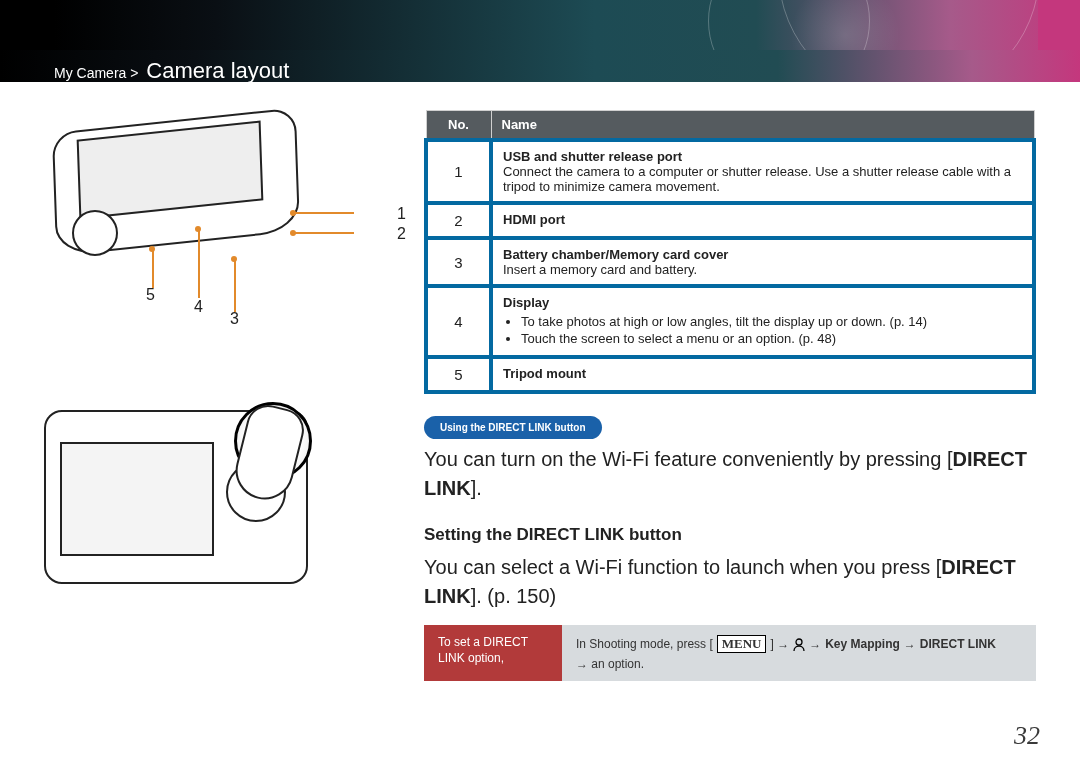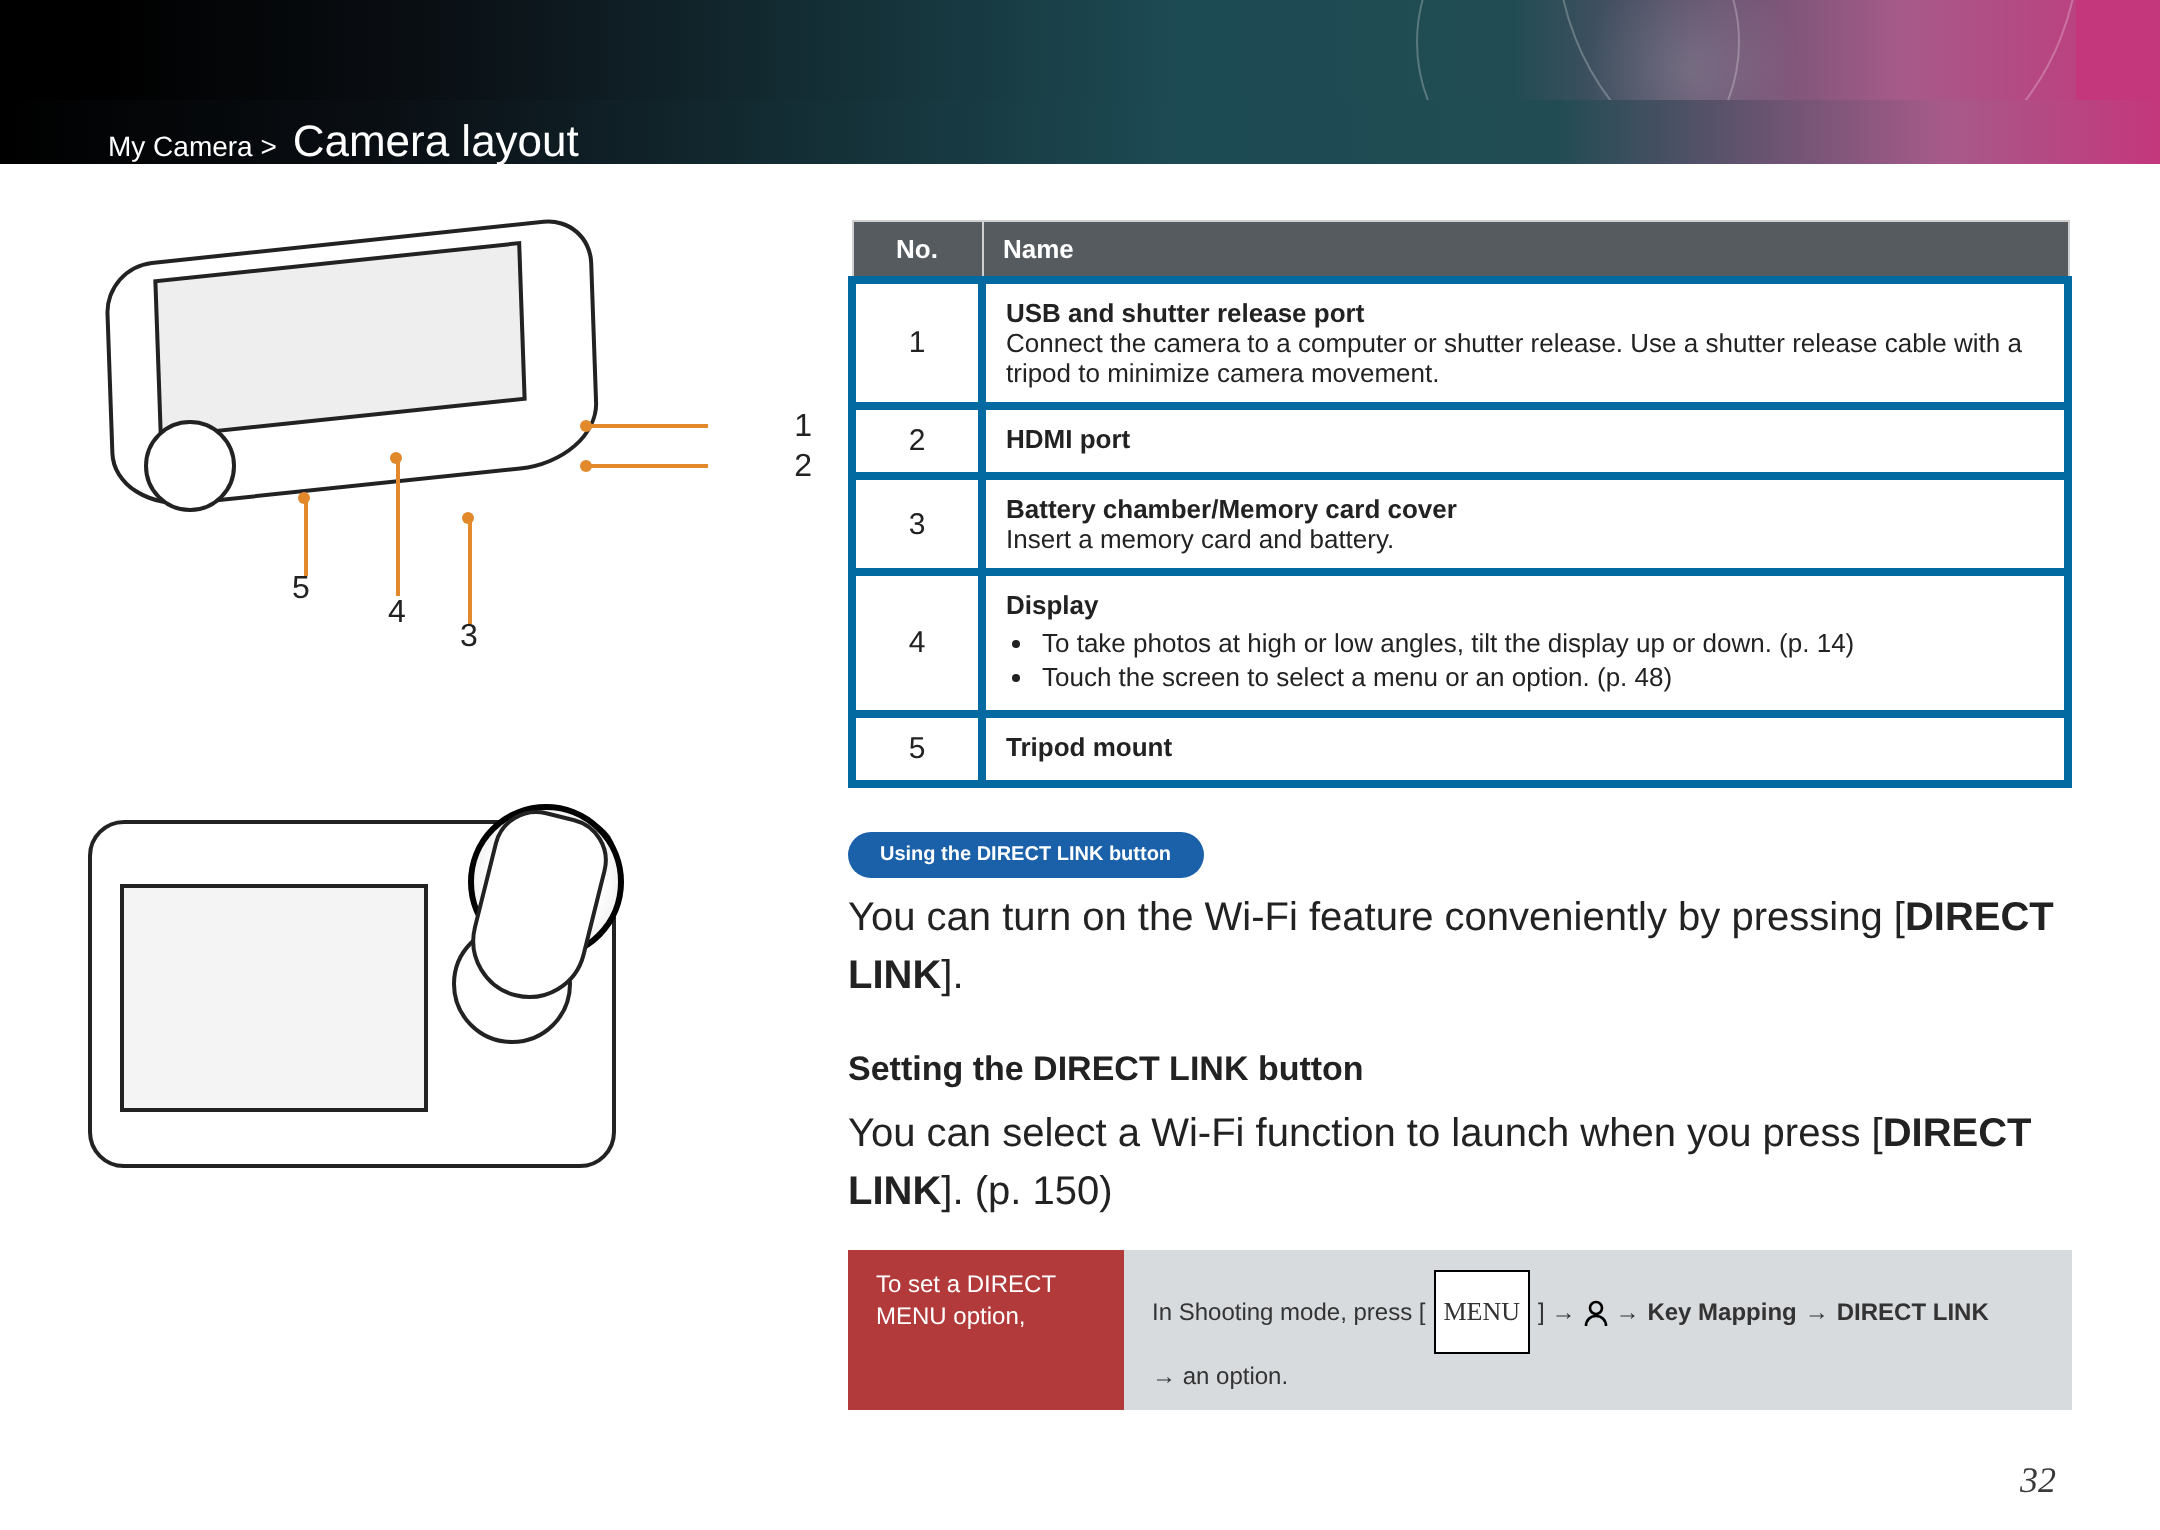--- a/index.html
+++ b/index.html
@@ -262,43 +262,43 @@
     padding: 10px 14px;
     flex: 1;
     display: flex;
     align-items: center;
     gap: 4px;
     flex-wrap: wrap;
   }
   .menu-box {
     display: inline-block;
     border: 1.5px solid #000;
-    padding: 12px 4px;
-    font-weight: 400;
+    padding: 0 4px;
+    font-weight: 700;
     font-family: serif;
     font-size: 13px;
     line-height: 16px;
     background: #fff;
   }
   .person-icon {
     display: inline-block;
     width: 12px;
     position: relative;
     top: 2px;
   }
   .arrow { font-weight: 400; }
 
   
   .page-num {
     position: absolute;
-    right: 52px;
+    right: 40px;
     bottom: 14px;
     font-family: Georgia, "Times New Roman", serif;
     font-style: italic;
-    font-size: 18px;
+    font-size: 26px;
     color: #3a3a3a;
   }
 </style>
 </head>
 <body>
 
 <div class="banner">
   <div class="swirl1"></div>
   <div class="swirl2"></div>
   <div class="swirl3"></div>
@@ -404,21 +404,21 @@
       <span>You can turn on the Wi-Fi feature conveniently by pressing [</span><b>DIRECT LINK</b><span>].</span>
     </p>
 
     <h3 class="sub">Setting the DIRECT LINK button</h3>
 
     <p class="body-text">
       <span>You can select a Wi-Fi function to launch when you press [</span><b>DIRECT LINK</b><span>]. (p. 150)</span>
     </p>
 
     <div class="instr">
-      <div class="red">To set a DIRECT MENU option,</div>
+      <div class="red">To set a DIRECT LINK option,</div>
       <div class="grey">
         <span>In Shooting mode, press [</span>
         <span class="menu-box">MENU</span>
         <span class="arrow">] →</span>
         <span class="person-icon">
           <svg viewBox="0 0 12 14" width="12" height="14">
               <circle cx="6" cy="4" r="3" fill="none" stroke="#000" stroke-width="1.3"></circle>
               <path d="M1 13c0-3 2.2-5 5-5s5 2 5 5" fill="none" stroke="#000" stroke-width="1.3"></path>
             </svg>
         </span>

